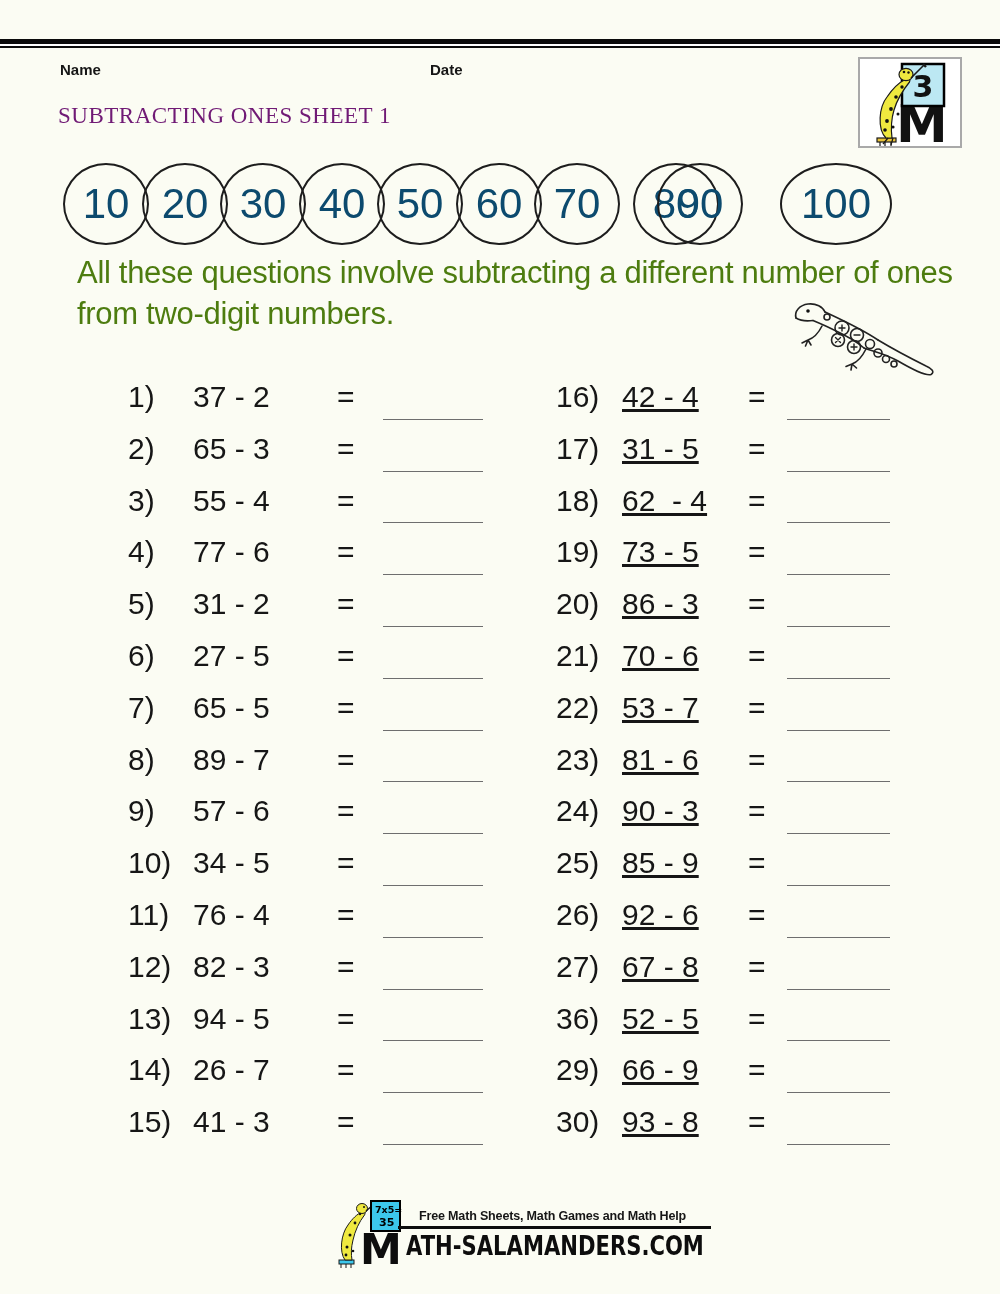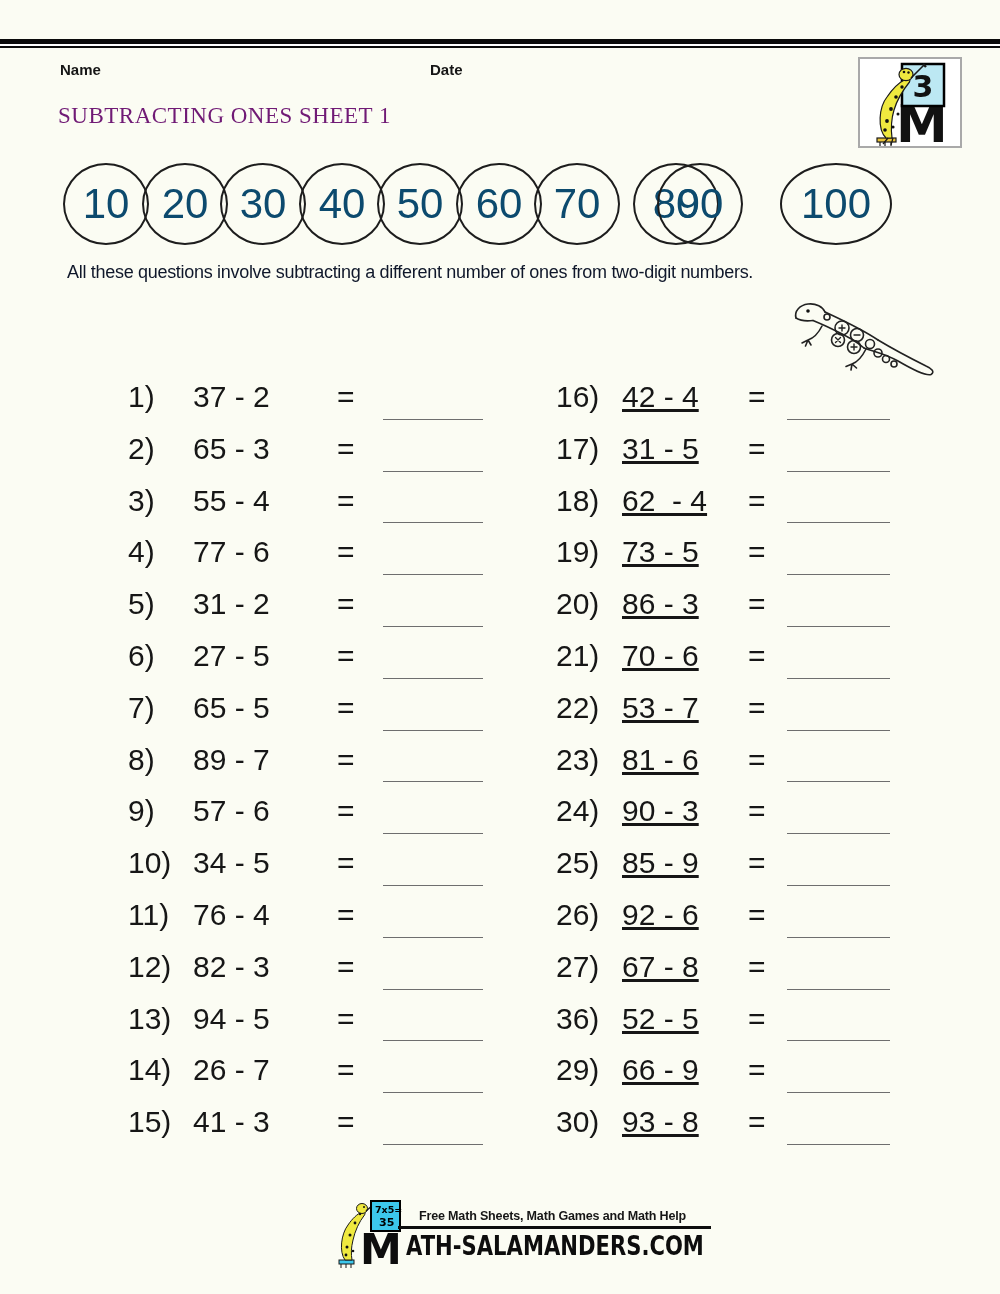--- a/index.html
+++ b/index.html
@@ -24,22 +24,22 @@
     font-family:"Liberation Serif", serif;font-size:23px;color:#701a75;
     letter-spacing:0.5px;white-space:nowrap;
   }
   #number-track .oval{
     position:absolute;top:163px;height:82px;box-sizing:border-box;
     border:2px solid #1d1d1d;border-radius:50%;
     display:flex;align-items:center;justify-content:center;
     font-size:42px;color:#0c4a6e;
   }
   .instructions{
-    position:absolute;left:67px;top:252px;width:880px;
-    font-size:18px;letter-spacing:-0.3px;line-height:41px;color:#0f172a;
+    position:absolute;left:77px;top:252px;width:880px;
+    font-size:31px;letter-spacing:-0.3px;line-height:41px;color:#4d7c0f;
   }
   .inst-salamander{position:absolute;left:786px;top:294px;}
   .prob-col{position:absolute;top:371px;}
   #col-left{left:128px;width:370px;}
   #col-right{left:556px;width:350px;}
   .prob-row{position:relative;height:51.8px;font-size:30px;}
   .prob-row span{position:absolute;top:0;line-height:51.8px;white-space:pre;}
   .prob-row .num{left:0;}
   .prob-row .expr{left:65px;}
   #col-right .prob-row .expr{left:66px;text-decoration:underline;}

